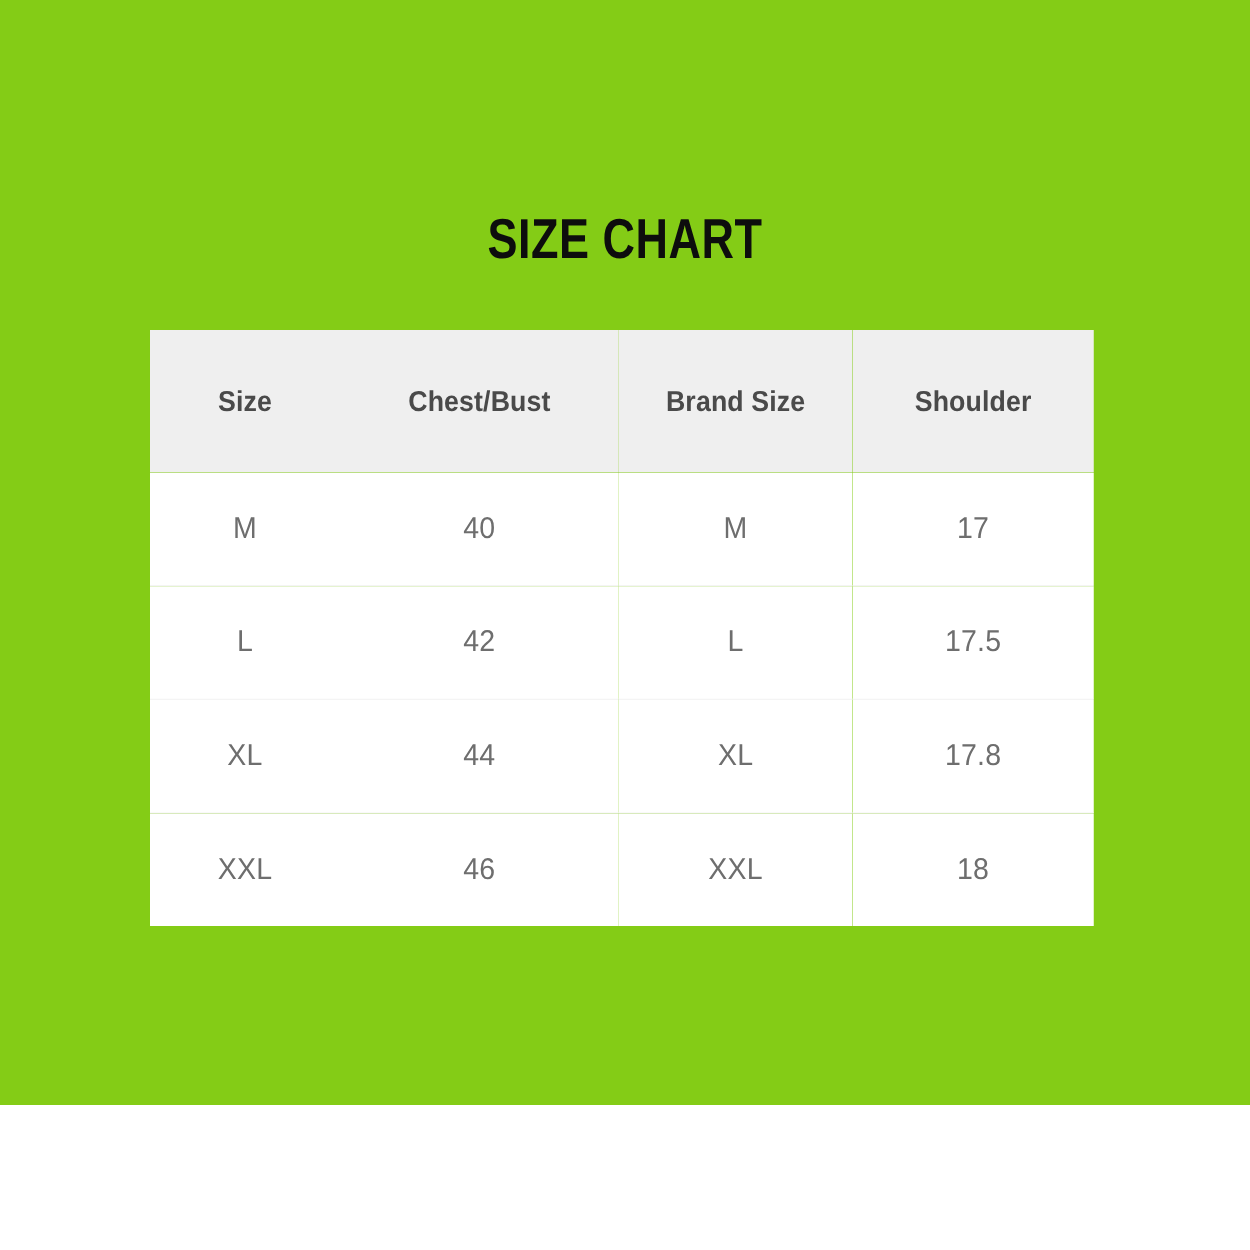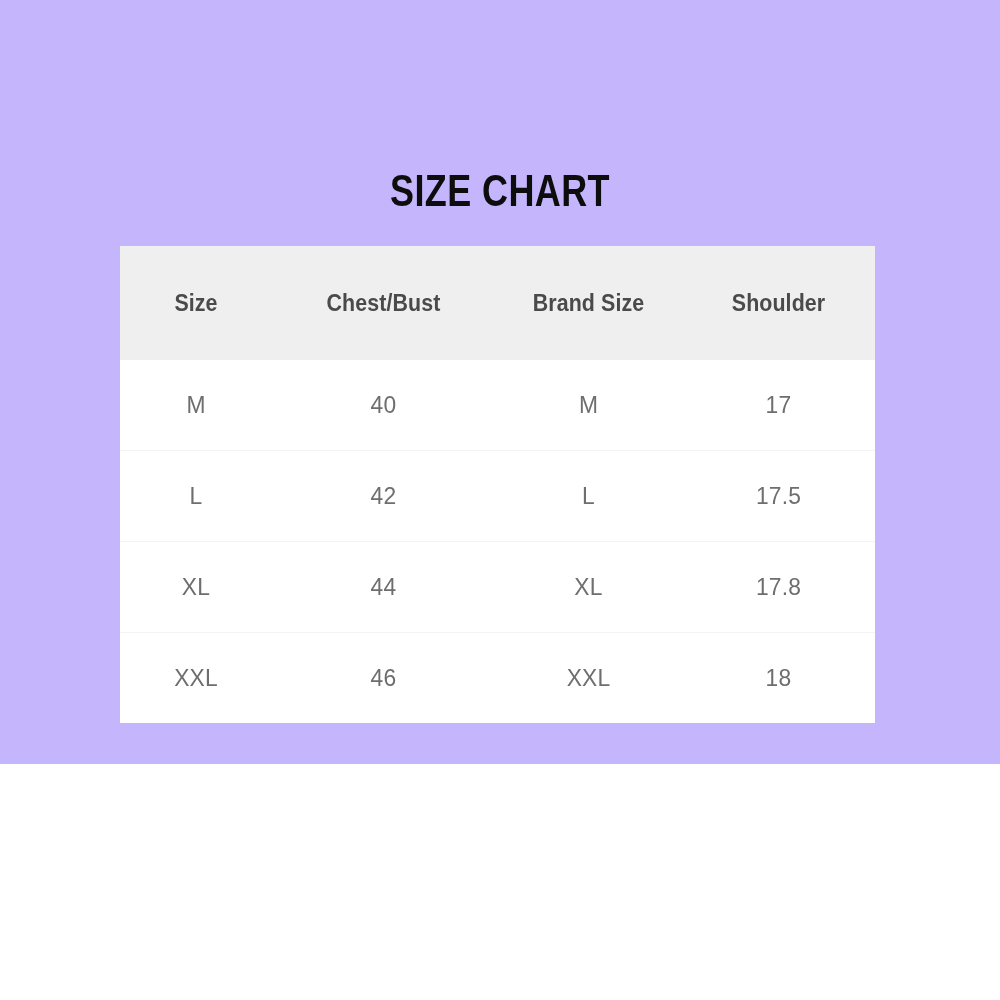--- a/index.html
+++ b/index.html
@@ -10,22 +10,22 @@
     width: 1000px;
     height: 1000px;
     background: #ffffff;
     font-family: "Liberation Sans", sans-serif;
     overflow: hidden;
   }
 
   .page {
     position: relative;
     width: 1000px;
-    height: 764px;
-    background: #c4b5fd;
+    height: 884px;
+    background: #84cc16;
   }
 
   
   .chart-title {
     position: absolute;
     top: 168px;
     left: 0;
     width: 1000px;
     text-align: center;
     font-family: "Liberation Sans", sans-serif;
@@ -36,21 +36,21 @@
     line-height: 1;
     transform: scaleX(0.80);
     transform-origin: center top;
     white-space: nowrap;
   }
 
   
   .size-table {
     position: absolute;
     left: 120px;
-    top: 246px;
+    top: 264px;
     width: 755px;
     border-collapse: collapse;
     table-layout: fixed;
   }
 
   .size-table thead tr {
     background: #efefef;
   }
 
   .size-table th {

